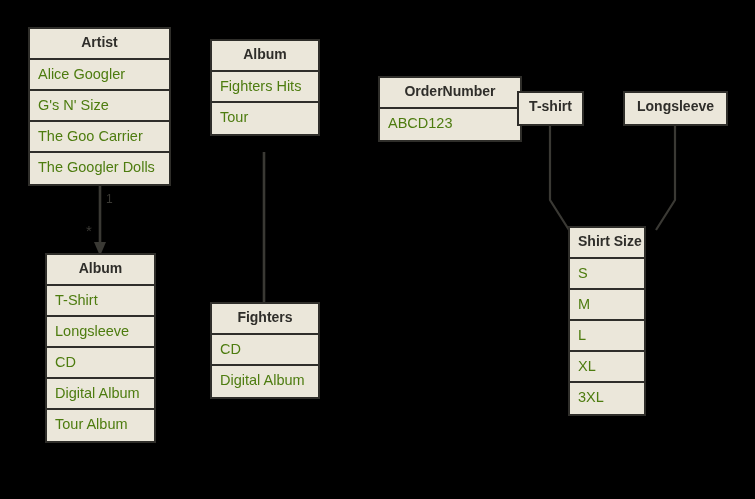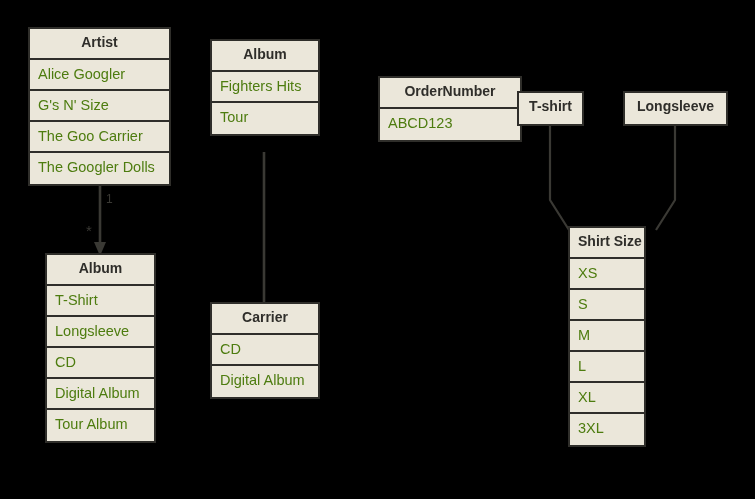--- a/index.html
+++ b/index.html
@@ -128,36 +128,35 @@
   <div class="entity" style="left:517px; top:91px; width:67px;">
     <div class="ent-header last">T-shirt</div>
   </div>
 
   <div class="entity" style="left:623px; top:91px; width:105px;">
     <div class="ent-header last">Longsleeve</div>
   </div>
 
   <div class="entity" style="left:568px; top:226px; width:78px;">
     <div class="ent-header">Shirt Size</div>
-    <div class="ent-row">XS</div>
     <div class="ent-row">S</div>
     <div class="ent-row">M</div>
     <div class="ent-row">L</div>
     <div class="ent-row">XL</div>
     <div class="ent-row last">3XL</div>
   </div>
 
   <div class="entity" style="left:45px; top:253px; width:111px;">
     <div class="ent-header">Album</div>
     <div class="ent-row">T-Shirt</div>
     <div class="ent-row">Longsleeve</div>
     <div class="ent-row">CD</div>
     <div class="ent-row">Digital Album</div>
     <div class="ent-row last">Tour Album</div>
   </div>
 
   <div class="entity" style="left:210px; top:302px; width:110px;">
-    <div class="ent-header">Carrier</div>
+    <div class="ent-header">Fighters</div>
     <div class="ent-row">CD</div>
     <div class="ent-row last">Digital Album</div>
   </div>
 
 </div>
 
 </body></html>

